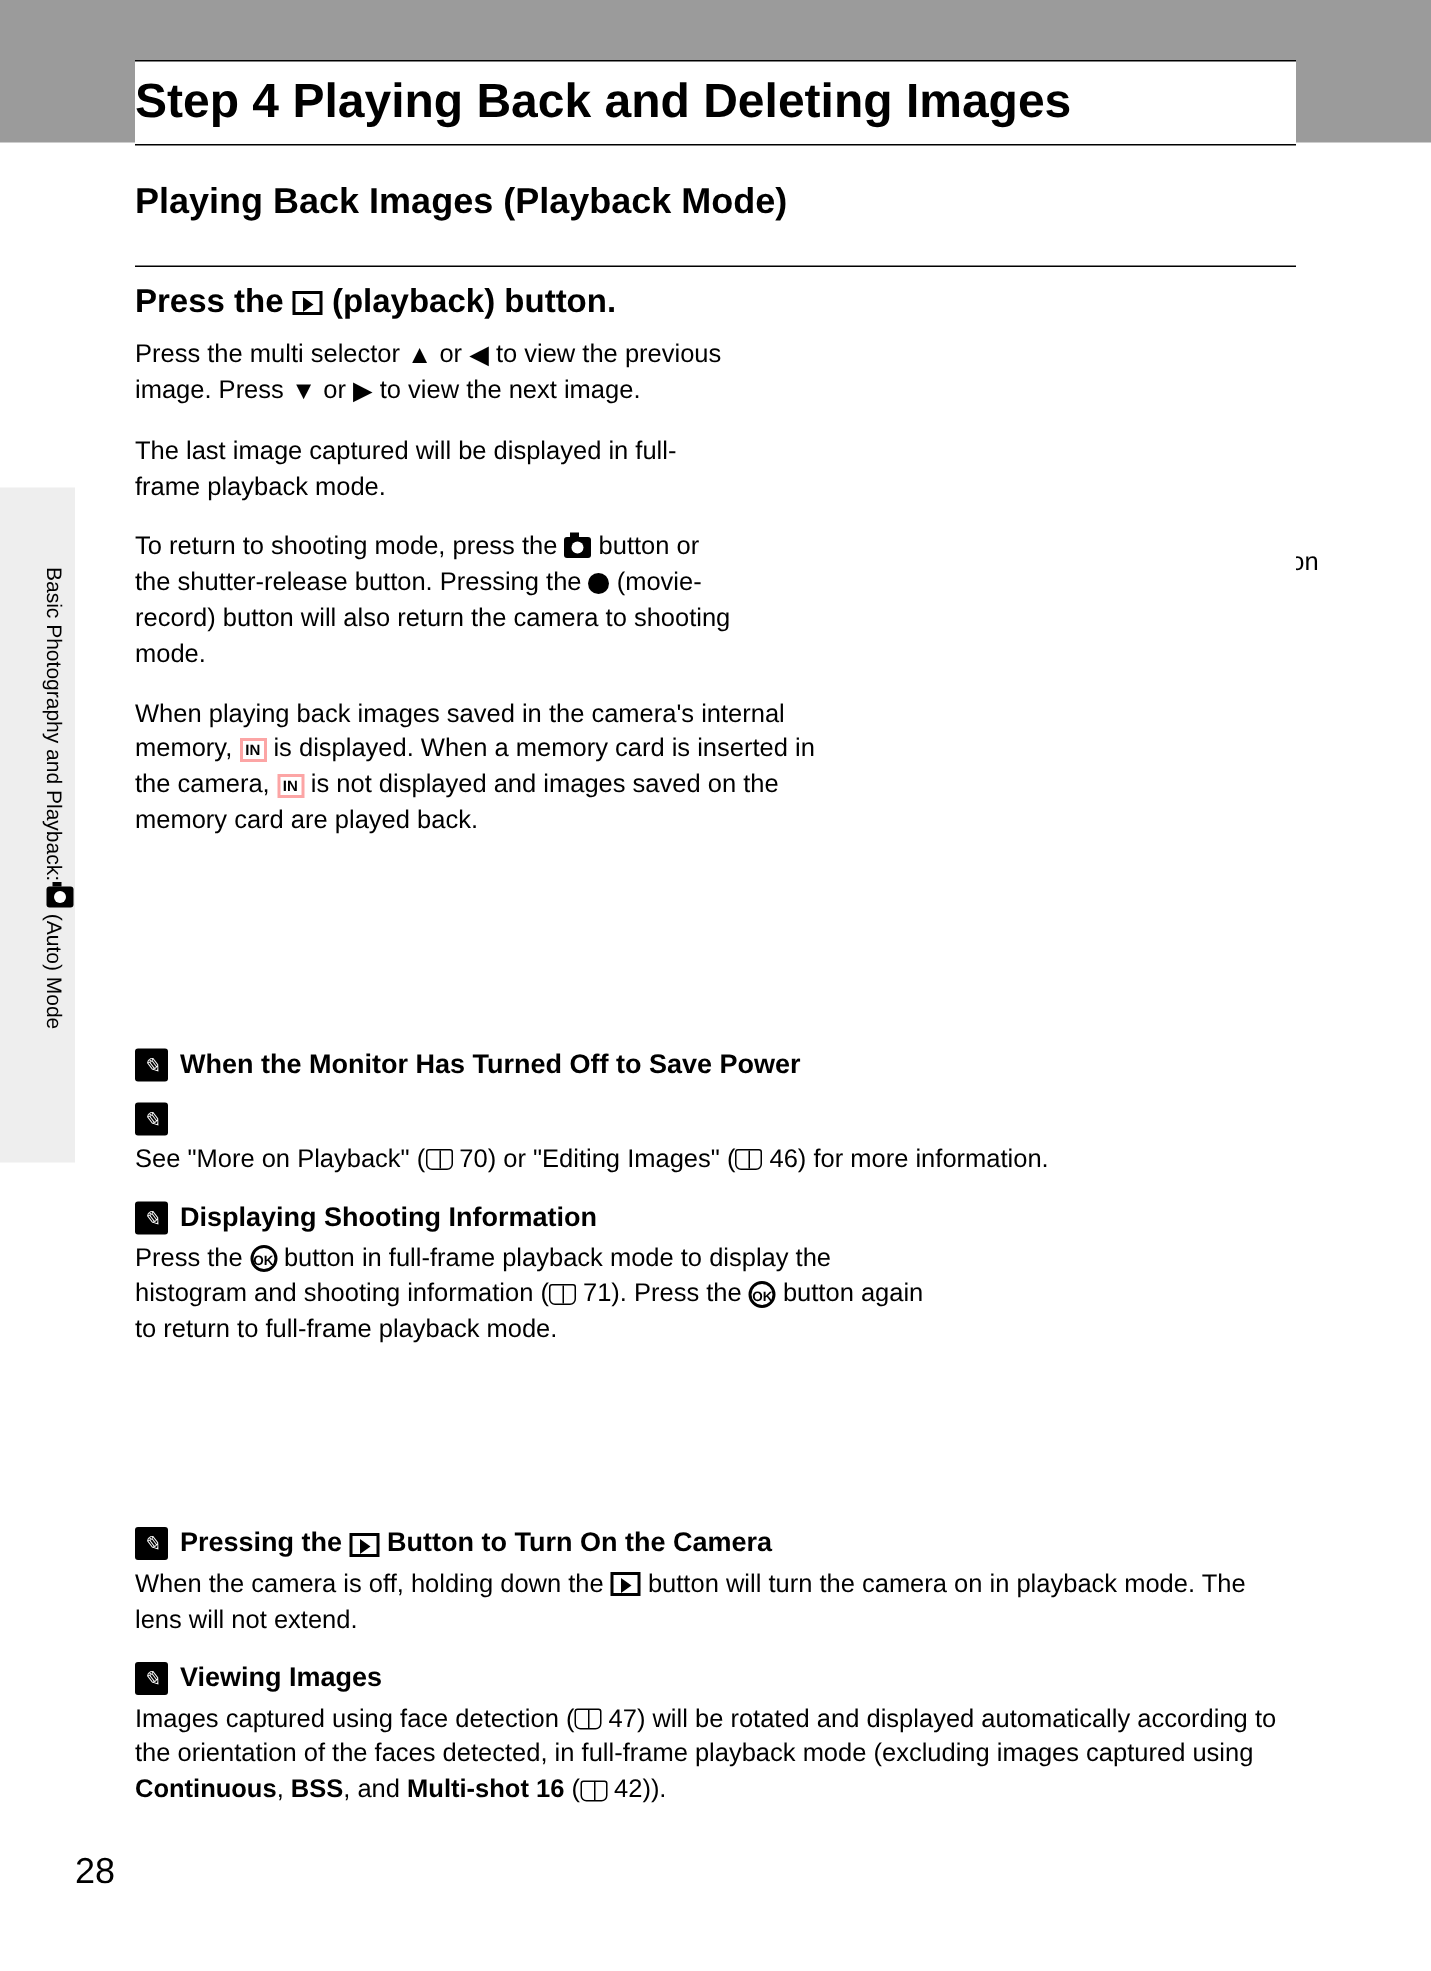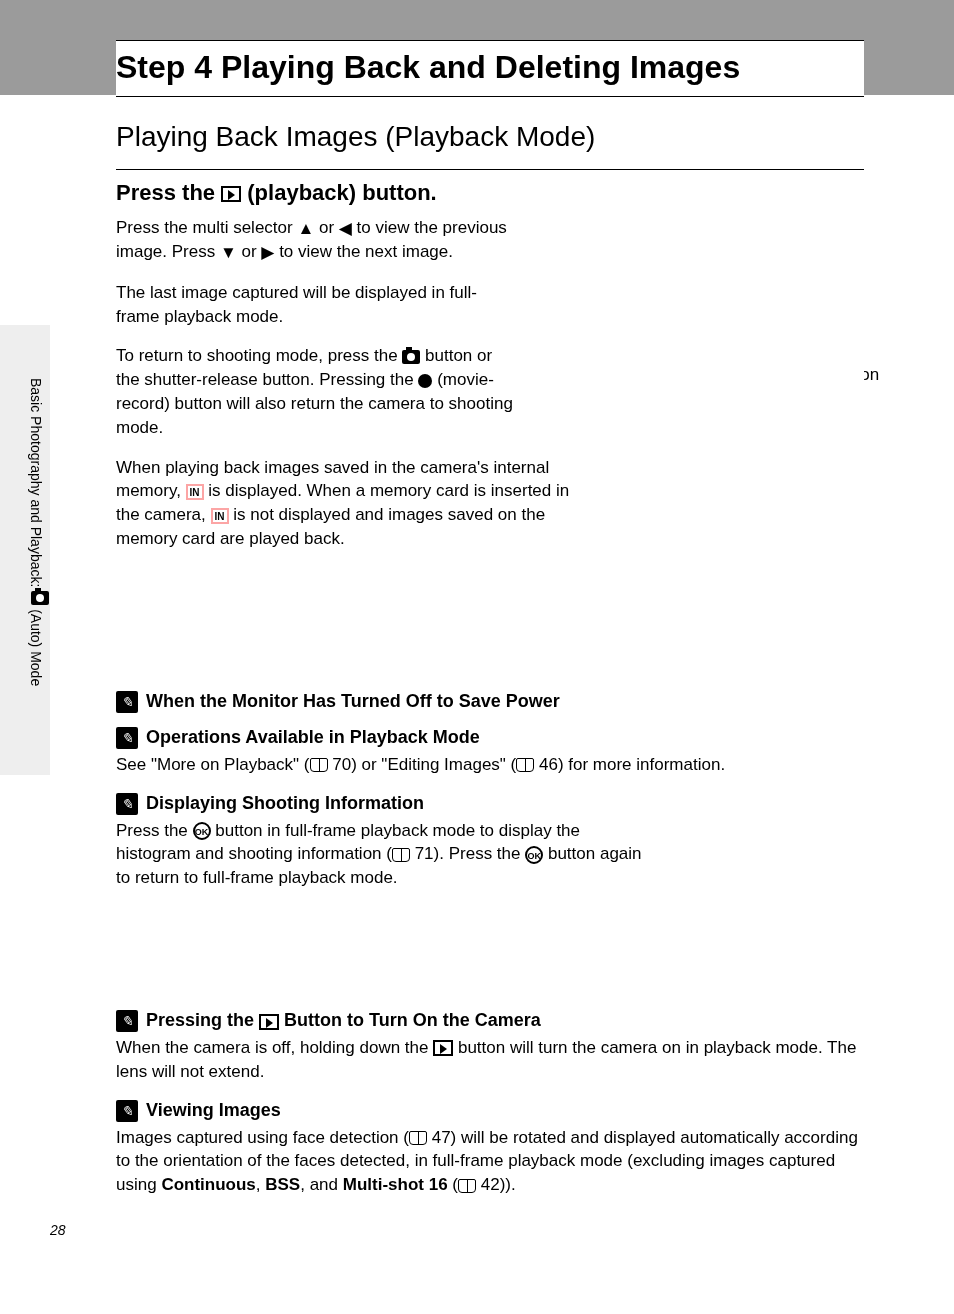--- a/index.html
+++ b/index.html
@@ -1,31 +1,31 @@
 <!DOCTYPE html>
 <html><head>
 <meta charset="utf-8">
 <style>
   * { box-sizing: border-box; margin: 0; padding: 0; }
   body { font-family: "Helvetica Neue", Arial, sans-serif; background: #fff; width: 954px; height: 1314px; position: relative; color: #000; }
   .gray-bar { position: absolute; top: 0; left: 0; width: 954px; height: 95px; background: #9b9b9b; z-index: 0; }
-  .page { position: absolute; top: 0; left: 0; width: 954px; padding: 40px 90px 50px 116px; z-index: 1; }
+  .page { position: absolute; top: 0; left: 0; width: 954px; padding: 40px 90px 50px 90px; z-index: 1; }
   .content-white { background: #fff; padding: 0; }
   .hr-top { border-top: 1px solid #000; margin-bottom: 8px; }
   .step-title { font-size: 32px; font-weight: bold; margin-bottom: 10px; }
   .hr-mid { border-top: 1px solid #000; margin-bottom: 24px; }
-  .section-title { font-size: 28px; font-weight: normal; margin-bottom: 16px; }
+  .section-title { font-size: 24px; font-weight: bold; margin-bottom: 28px; }
   .hr-thin { border-top: 1px solid #000; margin-bottom: 10px; }
   .instruction-head { font-size: 22px; font-weight: 700; margin-bottom: 10px; }
   .body-text { font-size: 17px; line-height: 1.4; margin-bottom: 16px; }
   .body-text-narrow { max-width: 400px; }
   .body-text-med { max-width: 480px; }
   .side-tab { position: absolute; left: 0; top: 325px; width: 50px; height: 450px; background: #eee; z-index: 2; }
   .side-text { position: absolute; left: 28px; top: 378px; writing-mode: vertical-rl; font-size: 14px; z-index: 3; }
-  .page-num { position: absolute; left: 50px; bottom: 76px; font-size: 14px; font-style: italic; }
+  .page-num { position: absolute; left: 50px; bottom: 52px; font-size: 24px; }
   .note-block { margin-top: 14px; }
   .note-head { display: flex; align-items: center; gap: 8px; margin-bottom: 4px; }
   .note-icon { width: 22px; height: 22px; background: #000; color: #fff; display: inline-flex; align-items: center; justify-content: center; font-size: 14px; border-radius: 2px; font-style: italic; }
   .note-title { font-size: 18px; font-weight: bold; }
   .icon-inline { display: inline-block; vertical-align: middle; }
   .play-box { display: inline-block; border: 2px solid #000; width: 20px; height: 16px; position: relative; vertical-align: middle; }
   .play-box::after { content: ""; position: absolute; left: 5px; top: 2px; border-left: 7px solid #000; border-top: 5px solid transparent; border-bottom: 5px solid transparent; }
   .camera-icon { display: inline-block; width: 18px; height: 14px; background: #000; border-radius: 2px; position: relative; vertical-align: middle; }
   .camera-icon::before { content: ""; position: absolute; top: -3px; left: 4px; width: 6px; height: 3px; background: #000; }
   .camera-icon::after { content: ""; position: absolute; top: 3px; left: 5px; width: 8px; height: 8px; border-radius: 50%; background: #fff; }
@@ -94,21 +94,20 @@
     <div class="note-block">
       <div class="note-head">
         <span class="note-icon">✎</span>
         <span class="note-title">When the Monitor Has Turned Off to Save Power</span>
       </div>
     </div>
 
     <div class="note-block">
       <div class="note-head">
         <span class="note-icon">✎</span>
-        <span class="note-title">Operations Available in Playback Mode</span>
       </div>
       <p class="body-text">
         <span>See "More on Playback" (</span><span class="book-icon"></span><span> 70) or "Editing Images" (</span><span class="book-icon"></span><span> 46) for more information.</span>
       </p>
     </div>
 
     <div class="note-block">
       <div class="note-head">
         <span class="note-icon">✎</span>
         <span class="note-title">Displaying Shooting Information</span>

